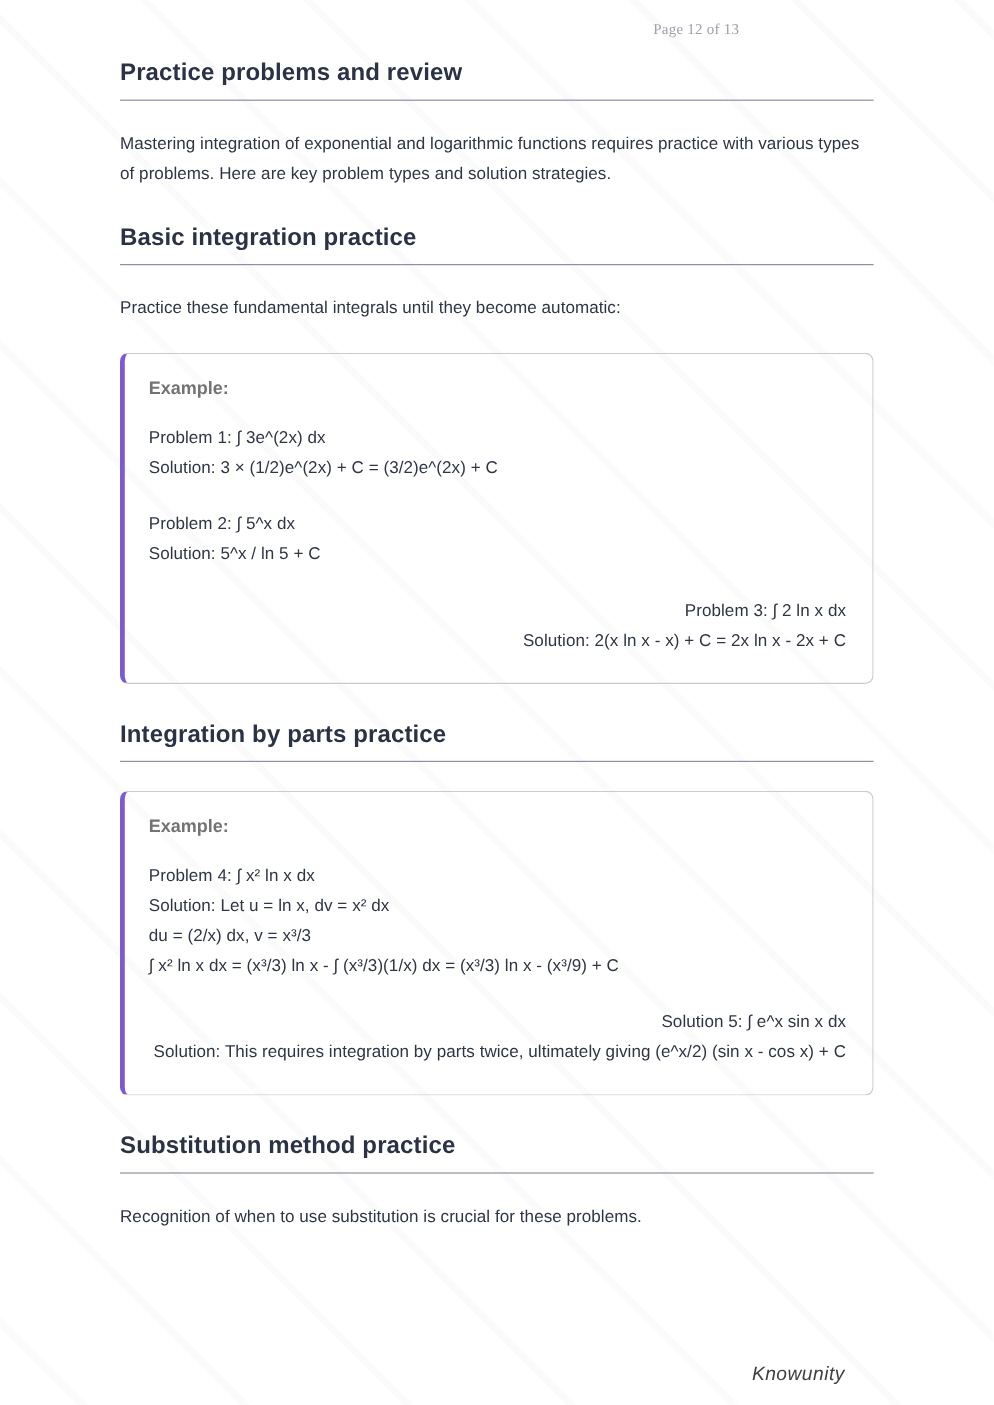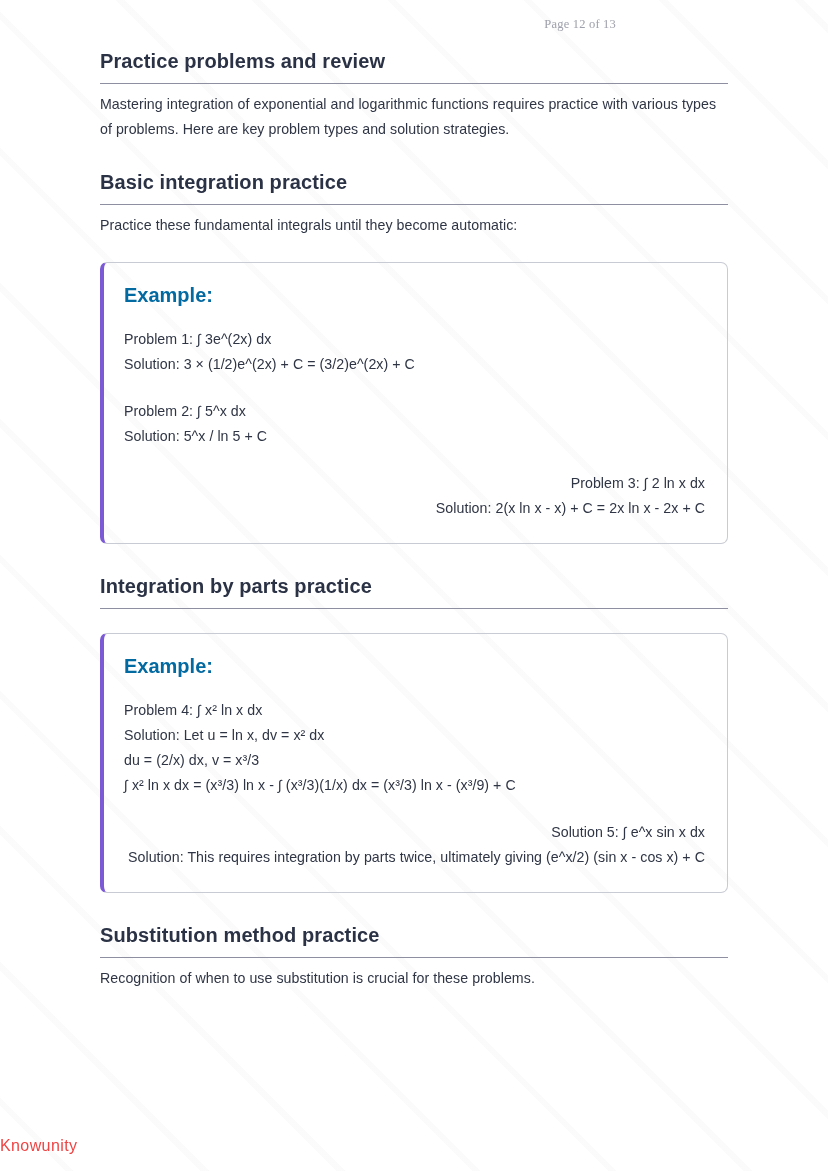--- a/index.html
+++ b/index.html
@@ -80,39 +80,39 @@
   
   .para {
     font-size: 14.2px;
     color: #2f3545;
     line-height: 24.5px;
     margin: 0;
     letter-spacing: 0.05px;
   }
 
   
-  .sp-after-rule-para { margin-top: 8px; }
+  .sp-after-rule-para { margin-top: 24px; }
   .sp-before-heading  { margin-top: 29px; }
   .sp-before-box      { margin-top: 24px; }
   .sp-after-box       { margin-top: 30px; }
 
   
   .example-box {
     border: 1px solid #c9cbd4;
     border-left: 4px solid #7c5ad6;
     border-radius: 7px;
     background: transparent;
     padding: 20px 22px 22px 20px;
     box-sizing: border-box;
     width: 100%;
   }
   .example-label {
-    font-size: 20px;
+    font-size: 15px;
     font-weight: bold;
-    color: #0369a1;
+    color: #737373;
     margin: 0 0 20px 0;
     line-height: 1.2;
   }
   .problem-group {
     margin: 0 0 22px 0;
   }
   .problem-group:last-child {
     margin-bottom: 0;
     text-align: right;
   }
@@ -123,24 +123,25 @@
     letter-spacing: 0.05px;
     white-space: pre-wrap;
   }
 
   
   .footer-brand {
     position: absolute;
     left: 0;
     right: 0;
     bottom: 16px;
-    text-align: left;
+    text-align: right;
     font-size: 16px;
-    color: #ef4444;
+    color: #404040;
     letter-spacing: 0.4px;
+    font-style: italic;
   }
 </style>
 </head>
 <body>
 
 <div id="watermark-stripes"></div>
 
 <div id="page">
 
   <div class="page-number">Page 12 of 13</div>

